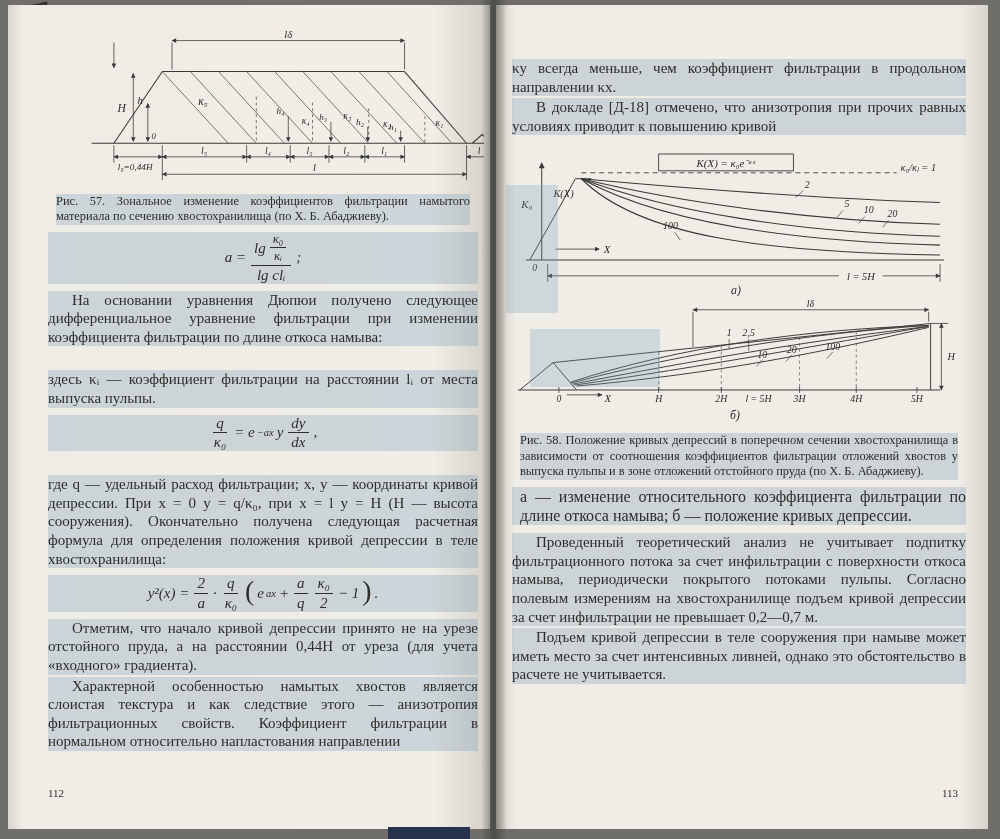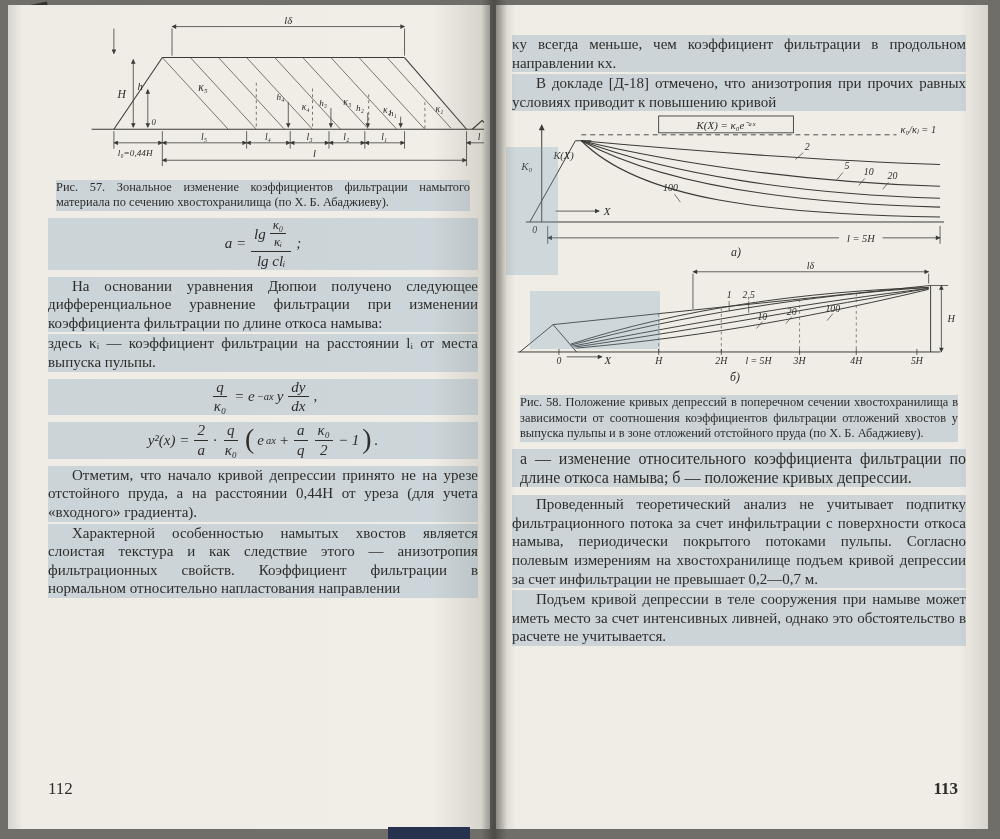--- a/index.html
+++ b/index.html
@@ -12,37 +12,37 @@
   .page.left{left:8px;width:482px;
     background:linear-gradient(90deg,#d7d5cd 0,#eeece5 3%,#f0eee7 88%,#d2d0c7 100%);}
   .page.right{left:496px;width:492px;
     background:linear-gradient(90deg,#ccc9c0 0,#efede6 4%,#efede6 94%,#d6d4cb 100%);}
   .gutter{position:absolute;left:481px;top:0;width:26px;height:839px;
     background:linear-gradient(90deg,rgba(35,35,30,0) 0,rgba(35,35,30,0.45) 50%,rgba(35,35,30,0) 100%);}
   .content{position:absolute;}
   .left .content{left:40px;top:6px;width:430px;}
   .right .content{left:16px;top:30px;width:454px;}
   p.body{margin:0 0 2px;font-size:15px;line-height:1.24;text-align:justify;text-indent:1.6em;}
-  p.noindent{text-indent:0;}
+  p.noindent{text-indent:0;margin-top:24px;}
   .hl{background:rgba(122,157,184,0.30);}
   .caption{margin:6px 8px 7px;font-size:12.4px;line-height:1.25;text-align:justify;}
   .subcaption{margin:2px 0 8px;font-size:16px;line-height:1.2;text-align:justify;padding-left:8px;}
   .formula{display:flex;align-items:center;justify-content:center;gap:3px;
     margin:7px 0;font-size:15px;font-style:italic;}
   .frac{display:inline-flex;flex-direction:column;align-items:center;line-height:1.12;margin:0 2px;}
   .frac > .n{border-bottom:1px solid #2e2d2a;padding:0 3px 1px;display:inline-flex;align-items:center;gap:2px;justify-content:center;}
   .frac > .d{padding:1px 3px 0;}
   .frac .frac{font-size:0.86em;}
   .formula sup{font-size:0.7em;margin-left:-1px;}
   .paren{font-size:1.85em;font-style:normal;font-weight:300;transform:translateY(-2px);}
-  .figwrap{position:relative;margin:2px 0 0;}
+  .figwrap{position:relative;margin:16px 0 0;}
   svg text{font-family:"Liberation Serif", serif;font-style:italic;fill:#2c2b28;}
-  .pagenum{position:absolute;bottom:30px;font-size:17px;}
+  .pagenum{position:absolute;bottom:30px;font-size:11px;}
   .left .pagenum{left:40px;}
-  .right .pagenum{right:30px;font-weight:bold;}
+  .right .pagenum{right:30px;}
   .patch{position:absolute;background:rgba(122,157,184,0.28);pointer-events:none;}
   .patch.a{left:-6px;top:34px;width:52px;height:128px;}
   .patch.b{left:18px;top:178px;width:130px;height:58px;}
   .artifact-tl{position:absolute;left:14px;top:5px;width:34px;height:7px;background:#34332e;transform:rotate(-12deg);}
   .artifact-bottom{position:absolute;left:388px;top:827px;width:82px;height:12px;background:#26324e;}
 </style>
 </head>
 <body>
 
 <svg width="0" height="0" style="position:absolute">
@@ -148,20 +148,21 @@
       <span>= e</span>
         <sup>−ax</sup>
       <span>y</span>
       <span class="frac">
         <span class="n">dy</span>
         <span class="d">dx</span>
       </span>
       <span>,</span>
     </div>
 
+    <p class="body hl noindent">где q — удельный расход фильтрации; x, y — координаты кривой депрессии. При x = 0  y = q/κ₀, при x = l  y = H (H — высота сооружения). Окончательно получена следующая расчетная формула для определения положения кривой депрессии в теле хвостохранилища:</p>
 
     <div class="formula hl">
       <span>y²(x) =</span>
       <span class="frac">
         <span class="n">2</span>
         <span class="d">a</span>
       </span>
       <span>·</span>
       <span class="frac">
         <span class="n">q</span>

